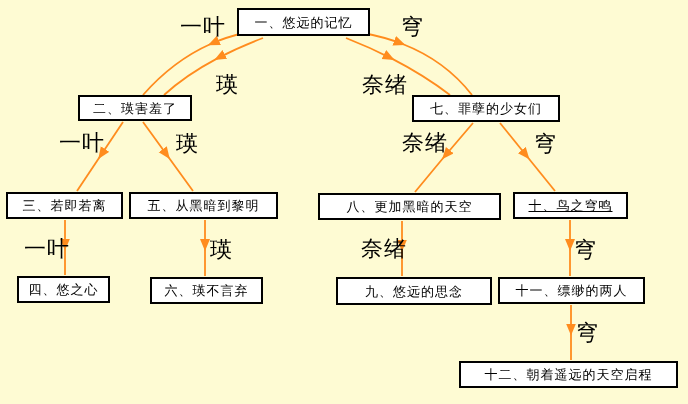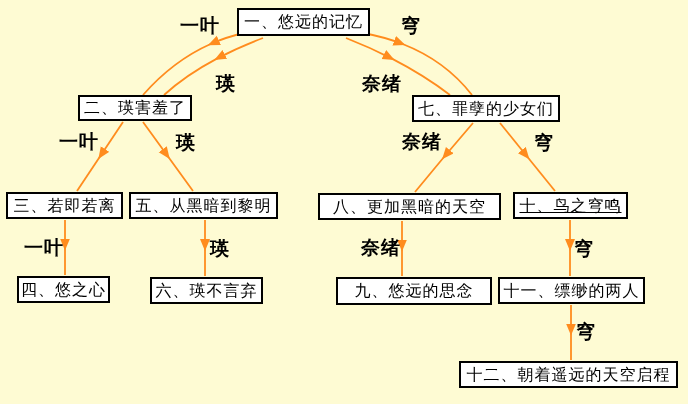--- a/index.html
+++ b/index.html
@@ -19,28 +19,27 @@
   }
   #diagram{position:relative;width:688px;height:404px;}
   #edge-svg{position:absolute;left:0;top:0;width:688px;height:404px;}
   #edge-svg path.edge{fill:none;stroke:var(--arrow);stroke-width:1.8px;}
   .node{
     position:absolute;
     box-sizing:border-box;
     background:var(--node-fill);
     border:2px solid var(--node-border);
     display:flex;align-items:center;justify-content:center;
-    font-size:16px;line-height:1;white-space:nowrap;
+    font-size:13px;line-height:1;white-space:nowrap;
     letter-spacing:1px;
   }
   .edge-label{
     position:absolute;
-    font-size:19px;line-height:1;white-space:nowrap;
+    font-size:22px;line-height:1;white-space:nowrap;
     letter-spacing:1px;
-    font-weight:bold;
   }
 </style>
 </head>
 <body>
 
 <div id="diagram">
   <svg id="edge-svg" viewBox="0 0 688 404" xmlns="http://www.w3.org/2000/svg">
     <defs>
       <marker id="arrowhead" markerUnits="userSpaceOnUse" markerWidth="14" markerHeight="12" refX="9" refY="5" orient="auto">
         <path d="M0,0 L12,5 L0,10 Z" fill="#FF8C1E"></path>

